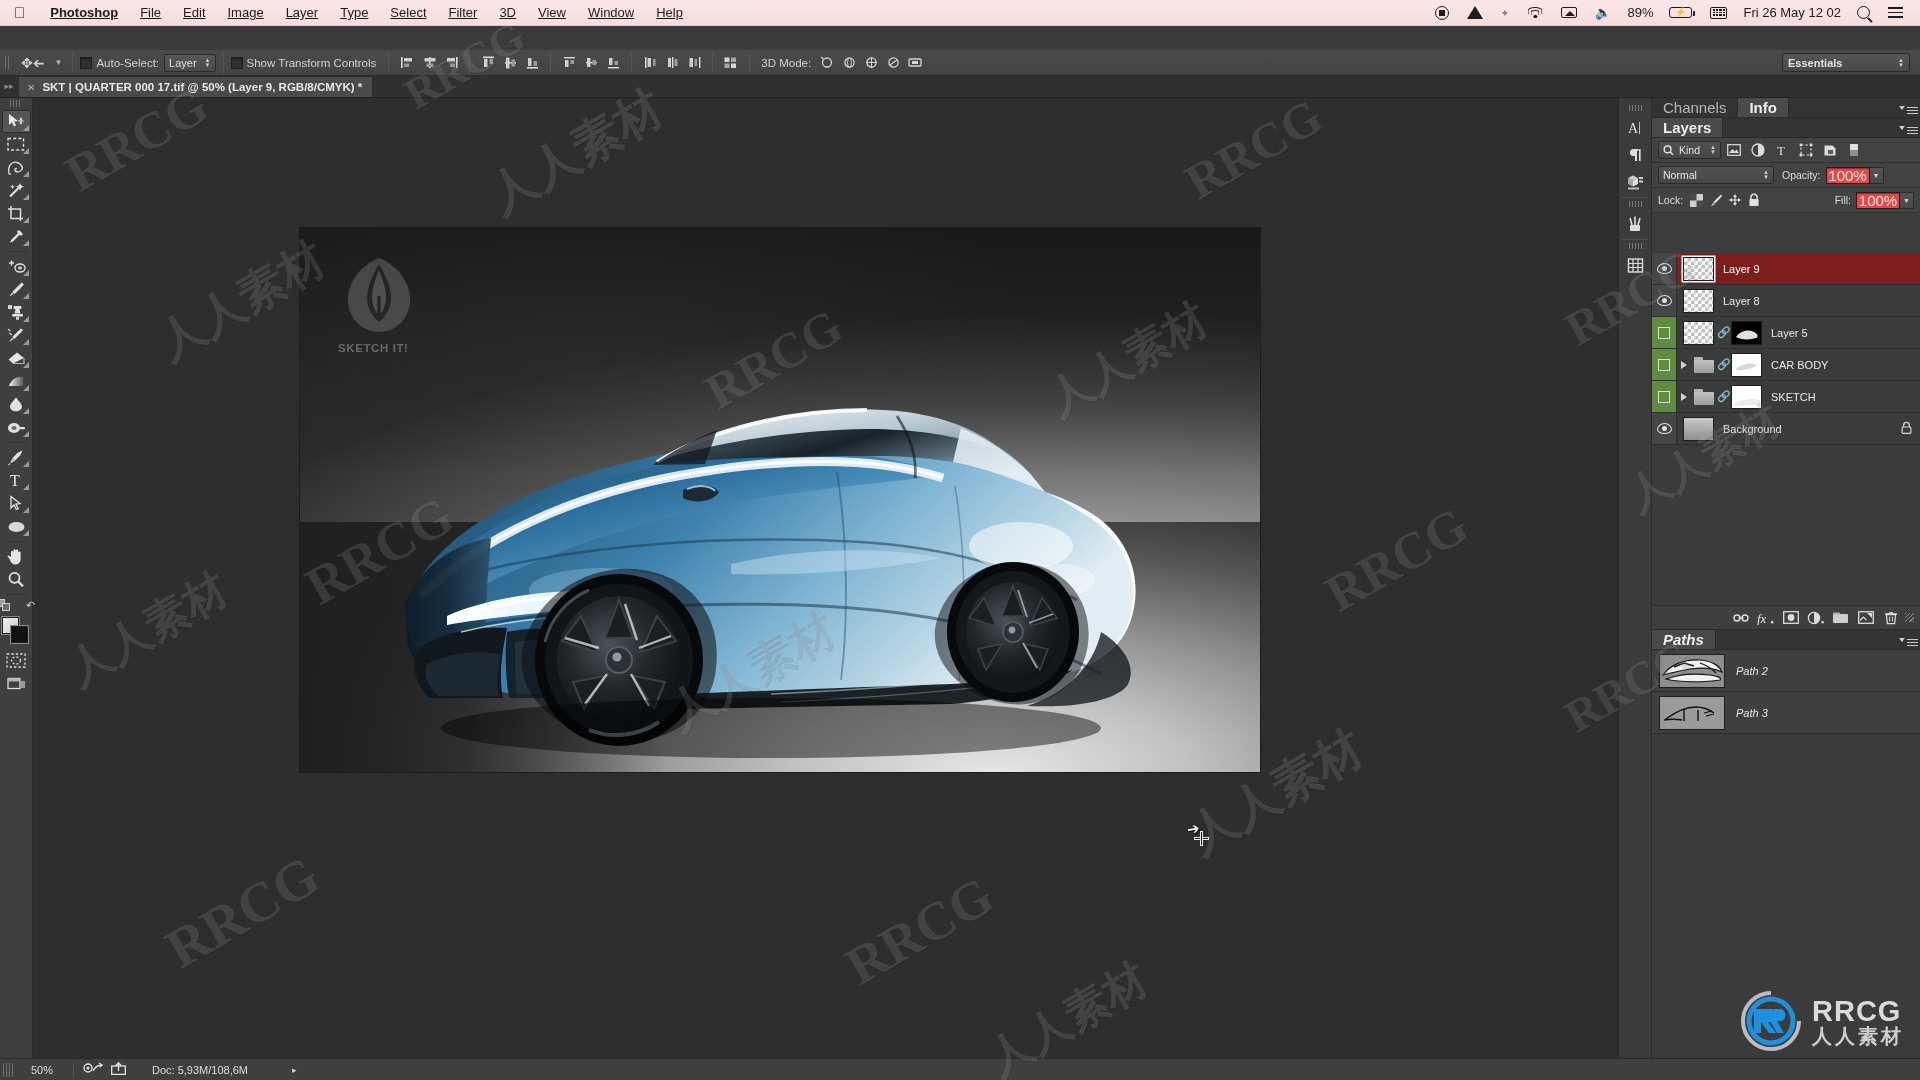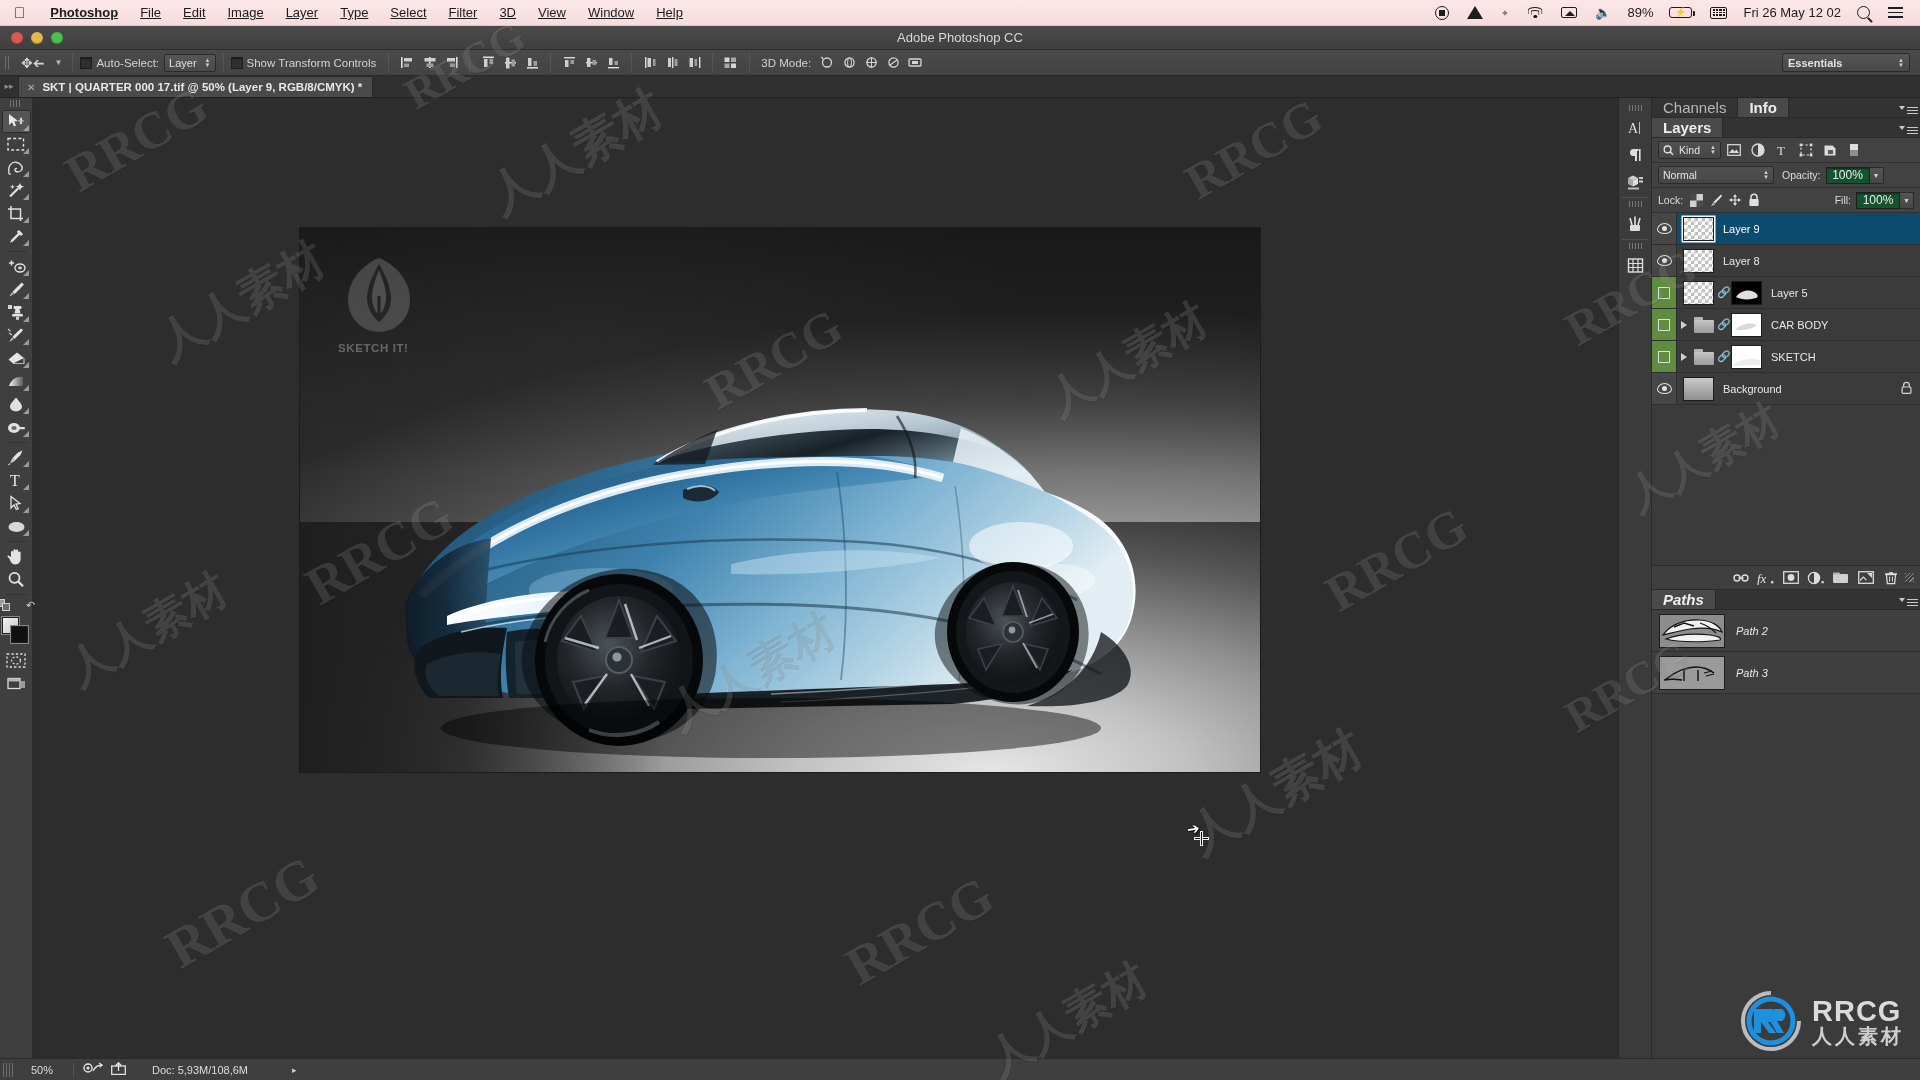--- a/index.html
+++ b/index.html
@@ -184,30 +184,30 @@
   .pmenu .tri{width:0;height:0;border-top:4px solid #c9c9c9;border-left:3px solid transparent;border-right:3px solid transparent;margin-right:2px;}
 
   .lrow{height:25px;display:flex;align-items:center;padding:0 6px;border-bottom:1px solid #313131;background:#424242;}
   .kindsel{
     background:linear-gradient(180deg,#515151,#464646);border:1px solid #2a2a2a;border-radius:2px;height:18px;
     display:flex;align-items:center;gap:5px;padding:0 4px;font-size:10.5px;color:#e3e3e3;min-width:63px;}
   .fbtn{width:22px;height:19px;display:flex;align-items:center;justify-content:center;color:#d9d9d9;font-size:12px;margin-left:2px;}
   .blendsel{background:linear-gradient(180deg,#515151,#464646);border:1px solid #2a2a2a;border-radius:2px;height:18px;
     display:flex;align-items:center;justify-content:space-between;padding:0 4px;font-size:10.5px;color:#e6e6e6;width:116px;}
   .opl{font-size:10.5px;color:#dcdcdc;margin-left:8px;}
-  .numf{background:#14532d;border:1px solid #1f1f1f;height:17px;min-width:44px;display:flex;align-items:center;justify-content:center;
-    font-size:12px;color:#ececec;margin-left:5px;box-shadow:inset 0 1px 1px rgba(0,0,0,.4);}
+  .numf{background:#ef4444;border:1px solid #1f1f1f;height:17px;min-width:44px;display:flex;align-items:center;justify-content:center;
+    font-size:15px;color:#ececec;margin-left:5px;box-shadow:inset 0 1px 1px rgba(0,0,0,.4);}
   .numarrow{width:14px;height:17px;background:linear-gradient(180deg,#545454,#474747);border:1px solid #2a2a2a;border-left:none;
     display:flex;align-items:center;justify-content:center;font-size:7px;color:#d4d4d4;}
   .lockl{font-size:10.5px;color:#dcdcdc;margin-right:4px;}
   .lockbtn{width:19px;height:18px;display:flex;align-items:center;justify-content:center;color:#dcdcdc;font-size:12px;}
 
   .layerlist{flex:0 0 auto;background:#3b3b3b;}
   .layer{height:32px;display:flex;align-items:center;border-bottom:1px solid #2e2e2e;position:relative;}
-  .layer.selected{background:#0c4a6e;}
+  .layer.selected{background:#7f1d1d;margin-top:40px;}
   .eyecol{width:25px;height:100%;display:flex;align-items:center;justify-content:center;
     border-right:1px solid #2e2e2e;background:#464646;}
   .eyecol.grn{background:#5f8c3f;}
   .eye{width:15px;height:11px;position:relative;}
   .eye:before{content:"";position:absolute;inset:0;border:1.5px solid #e0e0e0;border-radius:50% 50% 50% 50%/60% 60% 40% 40%;}
   .eye:after{content:"";position:absolute;left:5px;top:3px;width:5px;height:5px;border-radius:50%;background:#e0e0e0;}
   .eyebox{width:12px;height:12px;border:1.4px solid #dcdcdc;}
   .disctri{width:0;height:0;border-left:6px solid #d0d0d0;border-top:4px solid transparent;border-bottom:4px solid transparent;margin:0 3px 0 4px;}
   .thumb{width:31px;height:24px;border:1px solid #1d1d1d;margin-left:6px;flex:0 0 auto;background:#6f6f6f;overflow:hidden;position:relative;}
   .thumb.sel-out{box-shadow:0 0 0 1.5px #fff;}
@@ -332,28 +332,20 @@
       <div class="ic">
           <div class="listic">
             <s></s>
             <s></s>
             <s></s>
           </div>
         </div>
     </div>
   </div>
 
-  <div class="titlebar">
-    <div class="traffic">
-      <s class="t-red"></s>
-      <s class="t-yel"></s>
-      <s class="t-grn"></s>
-    </div>
-    <div class="apptitle">Adobe Photoshop CC</div>
-  </div>
 
   <div class="optbar">
     <div class="grip"></div>
     <div class="toolcur">
       <span class="cursor-ico">➔✥</span>
       <span class="obarrow">▼</span>
     </div>
     <div class="obsep"></div>
 
     <div class="cb"></div>

